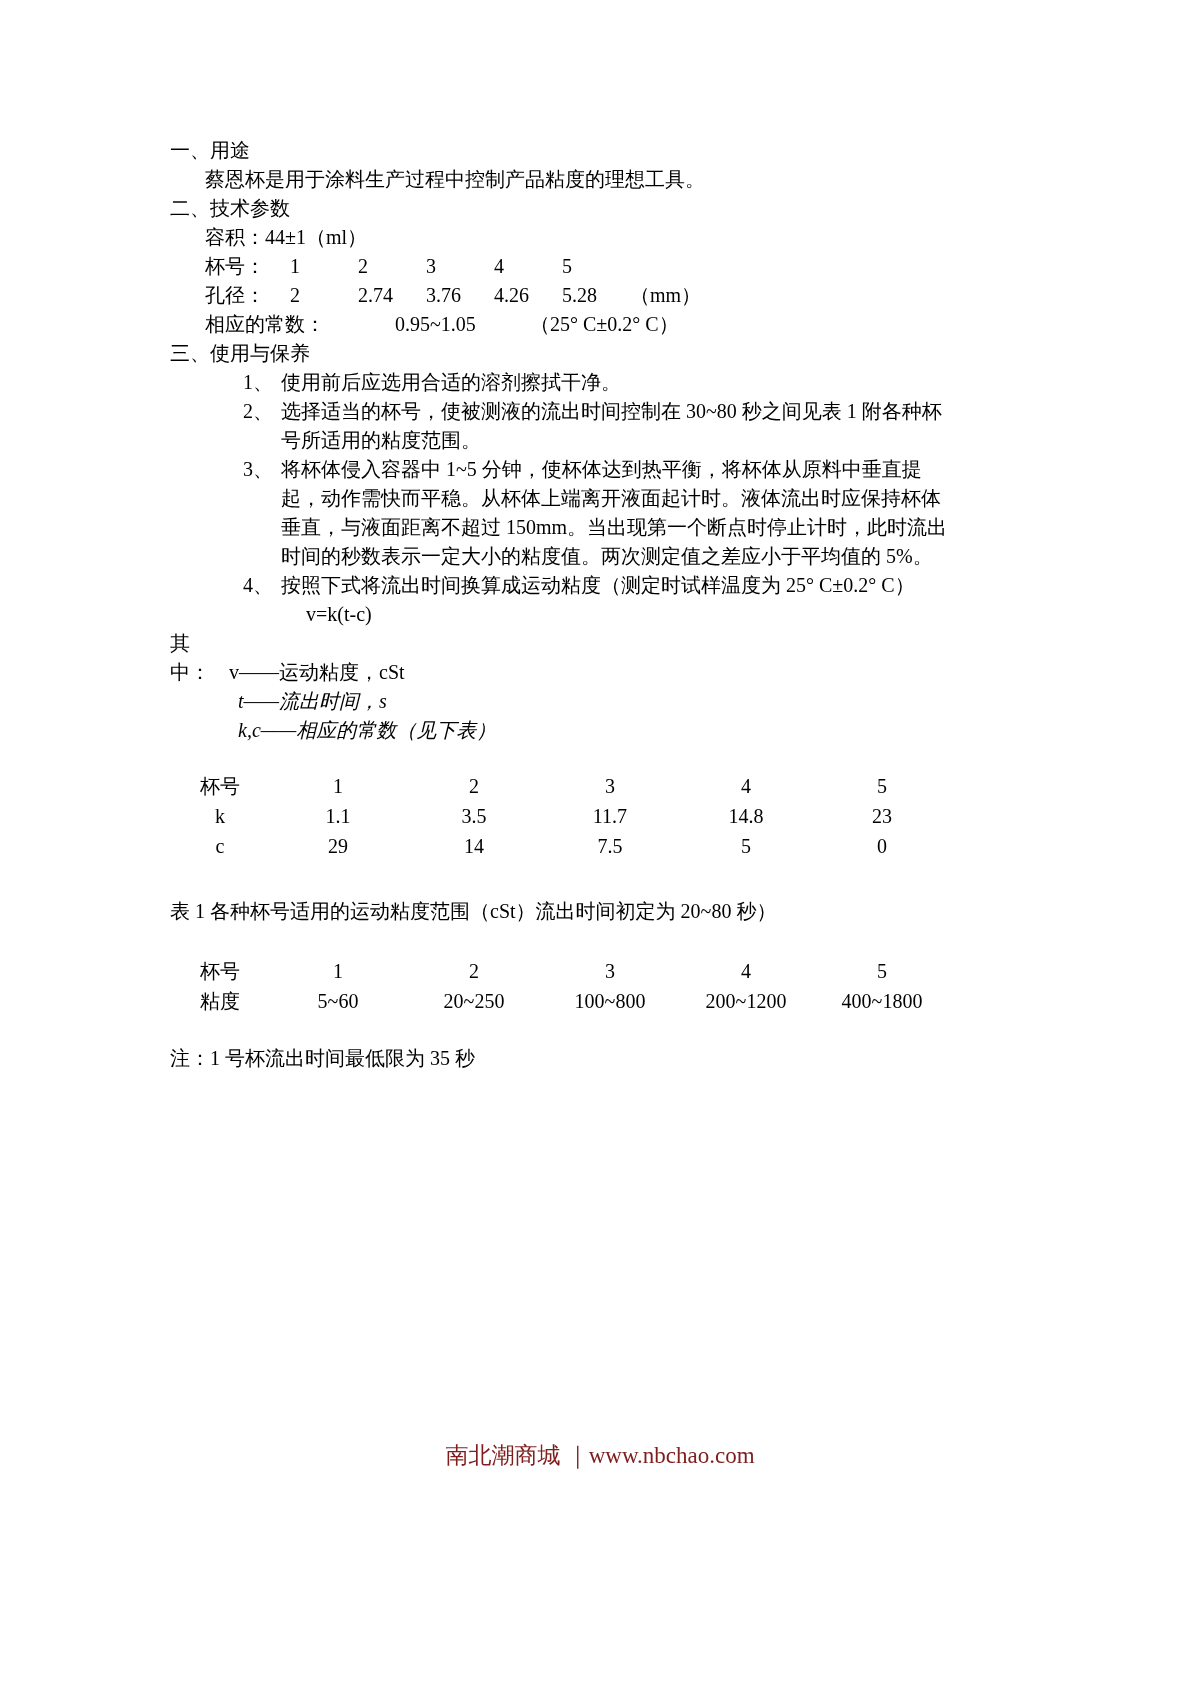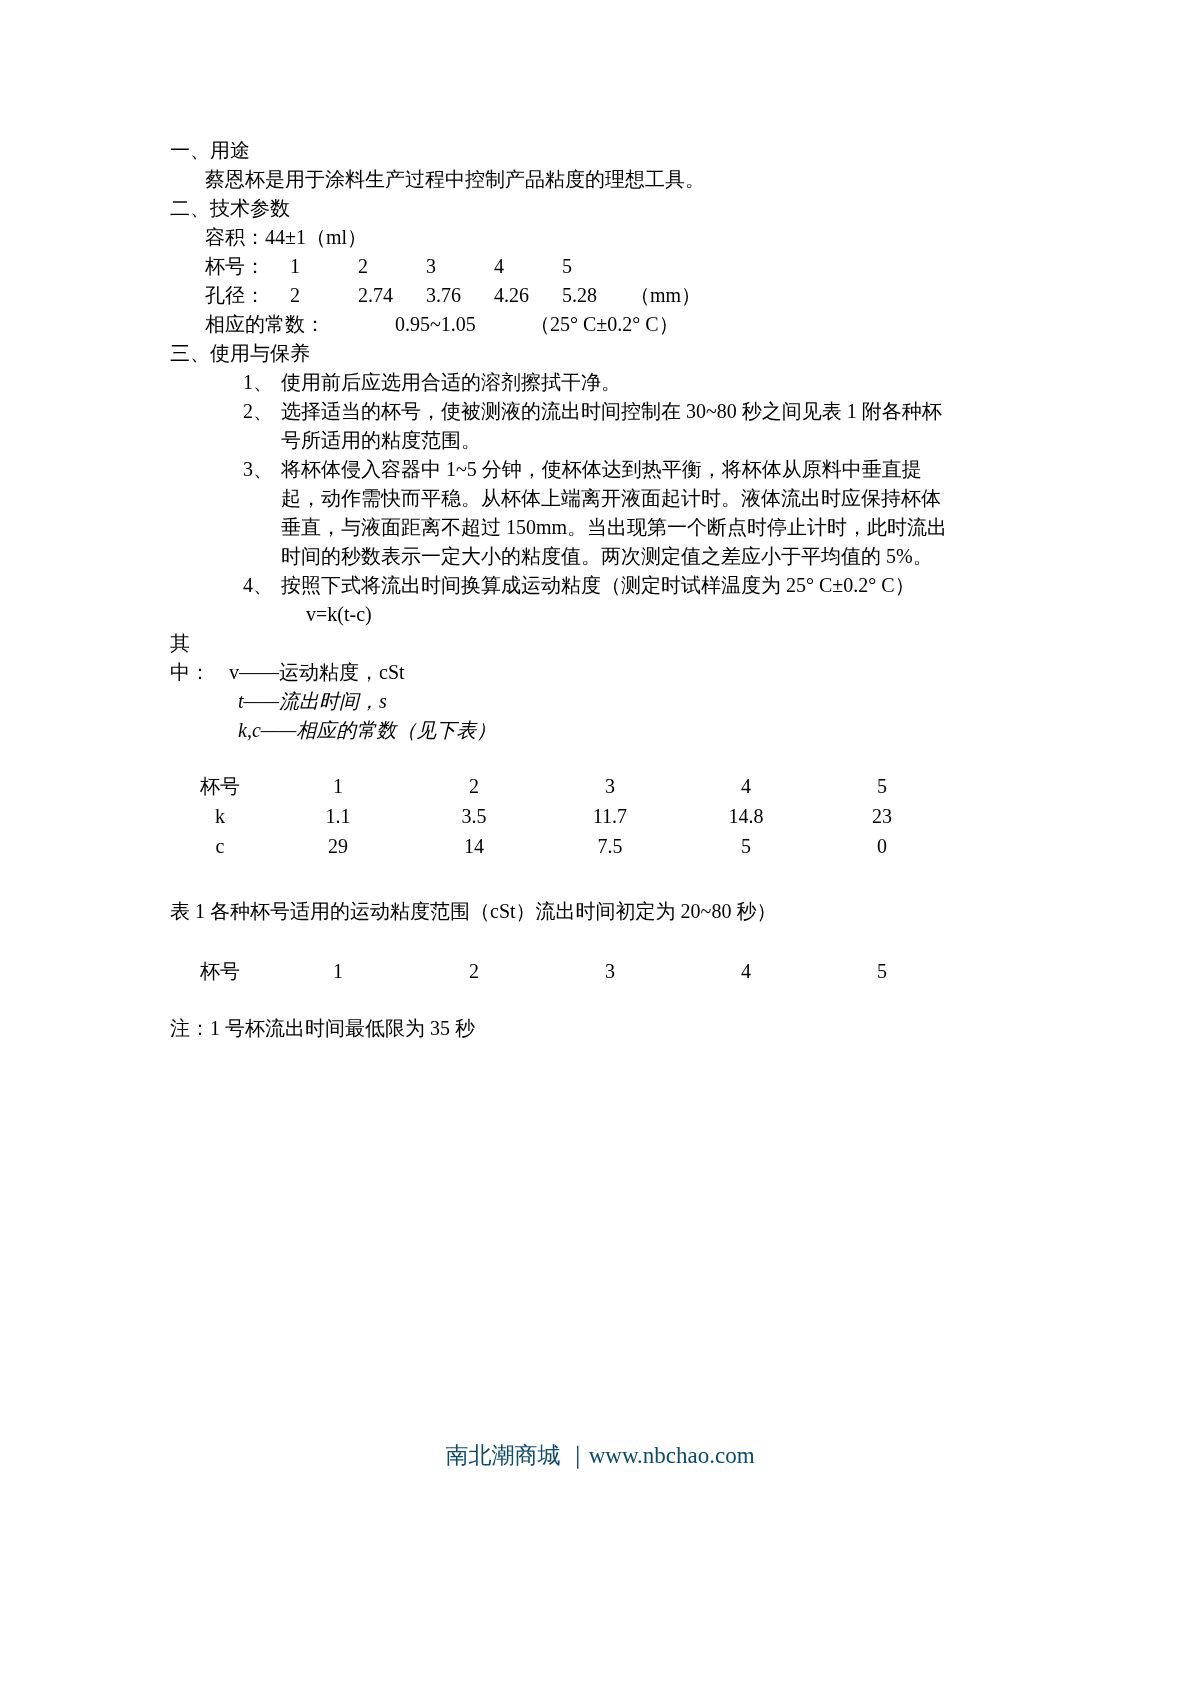--- a/index.html
+++ b/index.html
@@ -29,21 +29,21 @@
   .where-label{display:inline-block;width:59px;}
   .where-line{margin-left:68px;font-style:italic;}
   .dtable{margin-top:26px;}
   .trow{display:grid;grid-template-columns:100px repeat(5,136px);line-height:30px;}
   .tcell{text-align:center;}
   .caption{margin-top:36px;}
   .dtable2{margin-top:30px;}
   .note{margin-top:28px;}
   .footer{
     position:absolute;left:0;top:1440px;width:1200px;
-    text-align:center;font-size:23px;color:#0c4a6e;
+    text-align:center;font-size:23px;color:#7f1d1d;
     font-family:"Liberation Serif","DejaVu Serif",serif;
   }
 </style>
 </head>
 <body>
 
 <div class="page">
   <div class="content">
 
     <div class="heading">一、用途</div>
@@ -125,20 +125,28 @@
 
     <div class="dtable2">
       <div class="trow">
         <div class="tcell">杯号</div>
         <div class="tcell">1</div>
         <div class="tcell">2</div>
         <div class="tcell">3</div>
         <div class="tcell">4</div>
         <div class="tcell">5</div>
       </div>
+      <div class="trow">
+        <div class="tcell">粘度</div>
+        <div class="tcell">5~60</div>
+        <div class="tcell">20~250</div>
+        <div class="tcell">100~800</div>
+        <div class="tcell">200~1200</div>
+        <div class="tcell">400~1800</div>
+      </div>
     </div>
 
     <div class="note">注：1 号杯流出时间最低限为 35 秒</div>
 
   </div>
 
   <div class="footer">南北潮商城 ｜www.nbchao.com</div>
 </div>
 
 </body></html>

